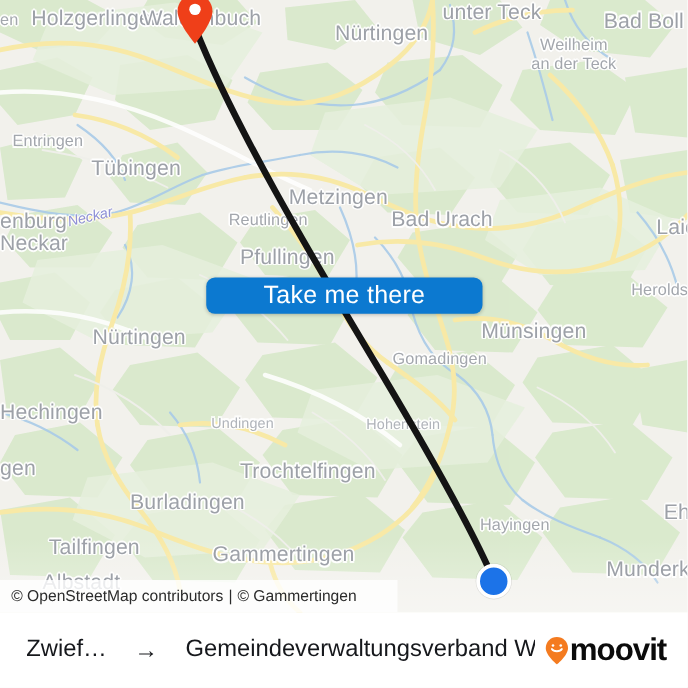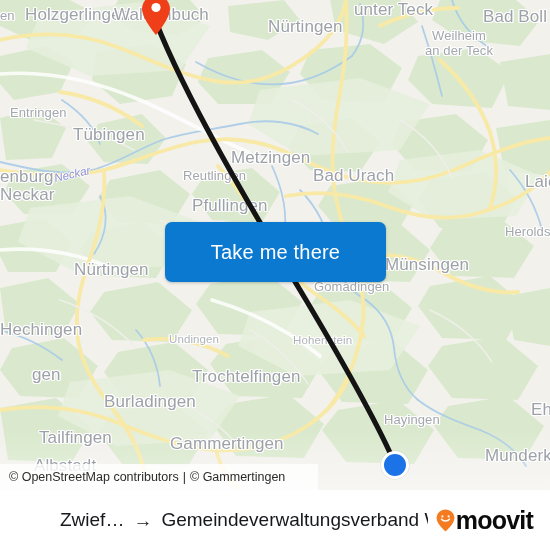--- a/index.html
+++ b/index.html
@@ -74,21 +74,21 @@
     border-radius: 50%;
     background: #1c73e8;
     border: 3.5px solid #ffffff;
     box-shadow: 0 0 0 0.5px rgba(0,0,0,.10);
   }
 
   
   .cta-button {
     position: absolute;
     left: 165px; top: 222px;
-    width: 221px; height: 60px;
+    width: 221px; height: 29px;
     background: #0c79d0;
     border: none;
     border-radius: 7px;
     color: #ffffff;
     font-family: "Liberation Sans", sans-serif;
     font-size: 20px;
     font-weight: 400;
     letter-spacing: .2px;
     cursor: pointer;
     box-shadow: 0 1px 3px rgba(0,0,0,.22);
@@ -118,22 +118,21 @@
     width: 550px; height: 60px;
     background: #ffffff;
     display: flex;
     align-items: center;
     padding: 0 17px 0 21px;
   }
   .footer-route {
     display: flex; align-items: center;
     flex: 1 1 auto;
     min-width: 0;
-    gap: 9px;
-    margin-left: 39px;
+    gap: 22px;
   }
   .origin-name {
     font-size: 19px;
     color: #16181c;
     white-space: nowrap;
     flex: 0 0 auto;
   }
   .arrow-icon {
     font-size: 19px;
     color: #16181c;
@@ -325,21 +324,21 @@
         <div class="map-label sz-lg" style="left: 313px; top: 166px;">Bad Urach</div>
         <div class="map-label sz-lg" style="left: 525px; top: 172px;">Laich</div>
         <div class="map-label sz-lg" style="left: 192px; top: 196px;">Pfullingen</div>
         <div class="map-label sz-md" style="left: 505px; top: 224px;">Herolds</div>
         <div class="map-label sz-lg" style="left: 74px; top: 260px;">Nürtingen</div>
         <div class="map-label sz-lg" style="left: 385px; top: 255px;">Münsingen</div>
         <div class="map-label sz-sm" style="left: 169px; top: 289px; margin-top: 44px;">Undingen</div>
         <div class="map-label sz-md" style="left: 314px; top: 279px;">Gomadingen</div>
         <div class="map-label sz-lg" style="left: 0px; top: 320px;">Hechingen</div>
         <div class="map-label sz-sm" style="left: 293px; top: 334px;">Hohenstein</div>
-        <div class="map-label sz-lg" style="left: 0px; top: 365px; padding-left: 32px;">gen</div>
+        <div class="map-label sz-lg" style="left: 0px; top: 365px;">gen</div>
         <div class="map-label sz-lg" style="left: 192px; top: 367px;">Trochtelfingen</div>
         <div class="map-label sz-lg" style="left: 104px; top: 392px;">Burladingen</div>
         <div class="map-label sz-md" style="left: 384px; top: 412px;">Hayingen</div>
         <div class="map-label sz-lg" style="left: 531px; top: 400px;">Eh</div>
         <div class="map-label sz-lg" style="left: 39px; top: 428px;">Tailfingen</div>
         <div class="map-label sz-lg" style="left: 170px; top: 434px;">Gammertingen</div>
         <div class="map-label sz-lg" style="left: 485px; top: 446px;">Munderkin</div>
         <div class="map-label sz-lg" style="left: 34px; top: 456px;">Albstadt</div>
       </div>
 

